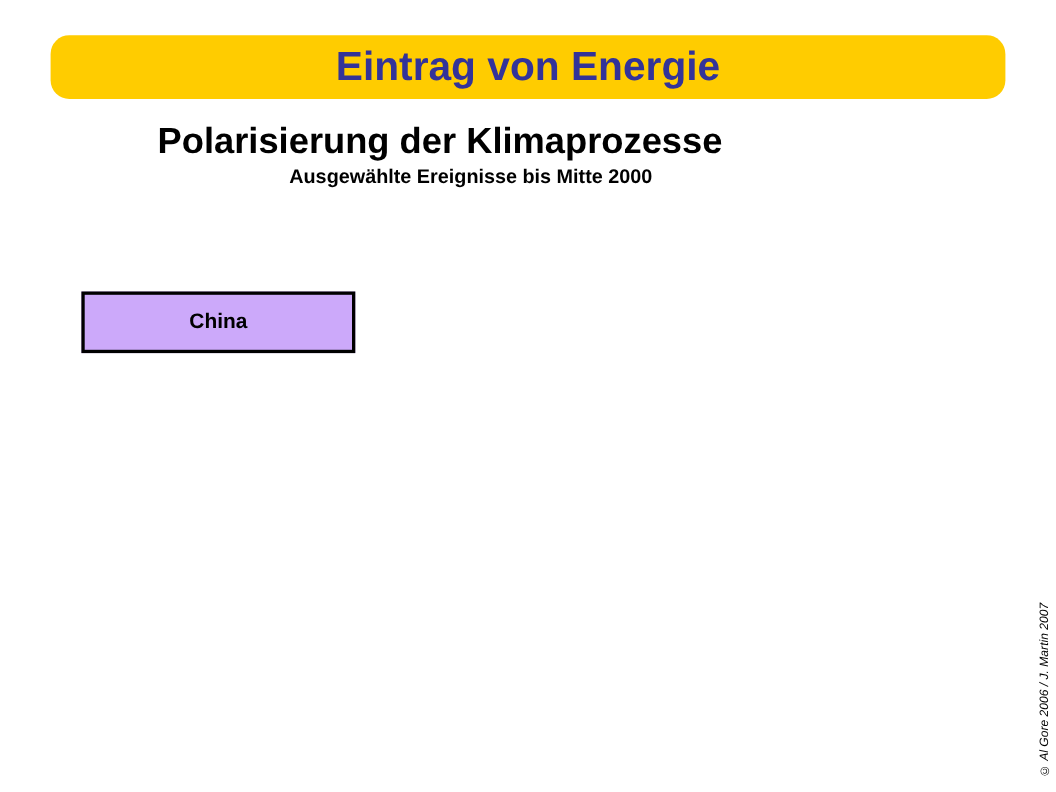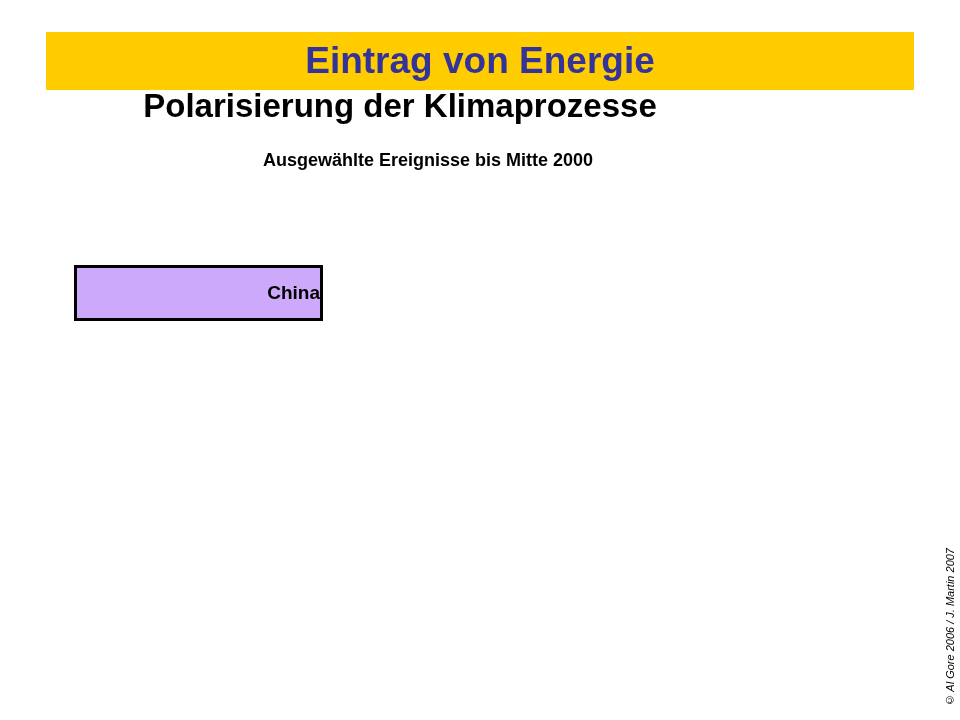--- a/index.html
+++ b/index.html
@@ -21,41 +21,42 @@
   }
 
   
   .title-banner {
     position: absolute;
     left: 46px;
     top: 32px;
     width: 868px;
     height: 58px;
     background: #ffcc00;
+    border-radius: 17px;
   }
   .title-text {
     position: absolute;
     left: 0;
     top: 0;
     width: 100%;
     height: 58px;
     line-height: 58px;
     text-align: center;
     font-size: 37px;
     font-weight: bold;
     color: #333399;
     letter-spacing: 0px;
     white-space: nowrap;
   }
 
   
   .subtitle-main {
     position: absolute;
     left: 0;
-    top: 87px;
+    top: 109px;
     width: 800px;
     text-align: center;
     font-size: 33px;
     font-weight: bold;
     color: #000000;
     white-space: nowrap;
   }
   .subtitle-small {
     position: absolute;
     left: 0;
@@ -75,21 +76,21 @@
     border: 3px solid #000000;
     box-sizing: border-box;
     display: flex;
     align-items: center;
     height: 56px;
   }
   .box-country {
     left: 74px;
     top: 265px;
     width: 249px;
-    justify-content: flex-end;
+    justify-content: center;
   }
   .box-country .box-label {
     font-size: 19px;
     font-weight: bold;
     font-style: normal;
     color: #000000;
     white-space: nowrap;
   }
   .box-event {
     left: 354px;

